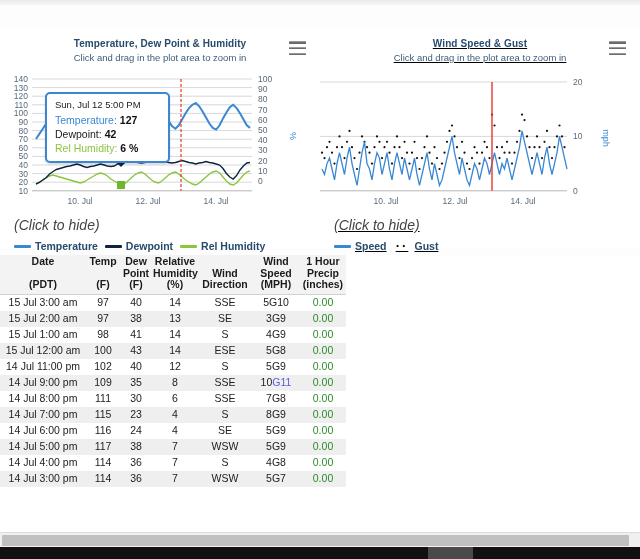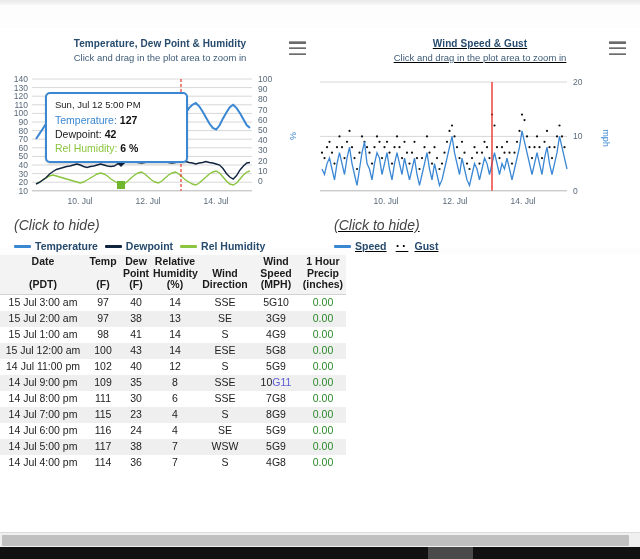--- a/index.html
+++ b/index.html
@@ -209,21 +209,21 @@
         <polygon points="121,91 125,95 121,99 117,95" fill="#10233f"></polygon>
         <rect x="117" y="113" width="8" height="8" fill="#6fb82e"></rect>
 
         <g font-size="8.5" fill="#5a6a7a" font-family="Liberation Sans, sans-serif" text-anchor="middle">
           <text x="80" y="136">10. Jul</text>
           <text x="148" y="136">12. Jul</text>
           <text x="216" y="136">14. Jul</text>
         </g>
       </svg>
 
-      <div style="position:absolute; left:45px; top:24px; width:143px;
+      <div style="position:absolute; left:45px; top:24px; width:125px;
                   background:#ffffff; border:2px solid #3a87d4; border-radius:5px;
                   padding:5px 7px 6px 8px; box-shadow:0 1px 2px rgba(0,0,0,.18);">
         <div style="font-size:9.5px;color:#222;margin-bottom:3px;">Sun, Jul 12 5:00 PM</div>
         <div style="font-size:10.5px;line-height:14px;color:#3a87d4;">
           <span>Temperature:</span>
           <span style="font-weight:bold;color:#111;">127</span>
         </div>
         <div style="font-size:10.5px;line-height:14px;color:#1b1b1b;">
           <span>Dewpoint:</span>
           <span style="font-weight:bold;color:#111;">42</span>
@@ -536,20 +536,29 @@
           </tr>
           <tr>
             <td class="date c-date">14 Jul 4:00 pm</td>
             <td class="c-temp">114</td>
             <td class="c-dew">36</td>
             <td class="c-rh">7</td>
             <td class="c-wdir">S</td>
             <td class="c-wspd">4G8</td>
             <td class="precip c-prec">0.00</td>
           </tr>
+          <tr>
+            <td class="date c-date">14 Jul 3:00 pm</td>
+            <td class="c-temp">114</td>
+            <td class="c-dew">36</td>
+            <td class="c-rh">7</td>
+            <td class="c-wdir">WSW</td>
+            <td class="c-wspd">5G7</td>
+            <td class="precip c-prec">0.00</td>
+          </tr>
         </tbody>
     </table>
   </div>
 
   <div id="hscroll">
     <div class="thumb"></div>
   </div>
   <div id="taskbar">
     <div class="seg"></div>
   </div>

